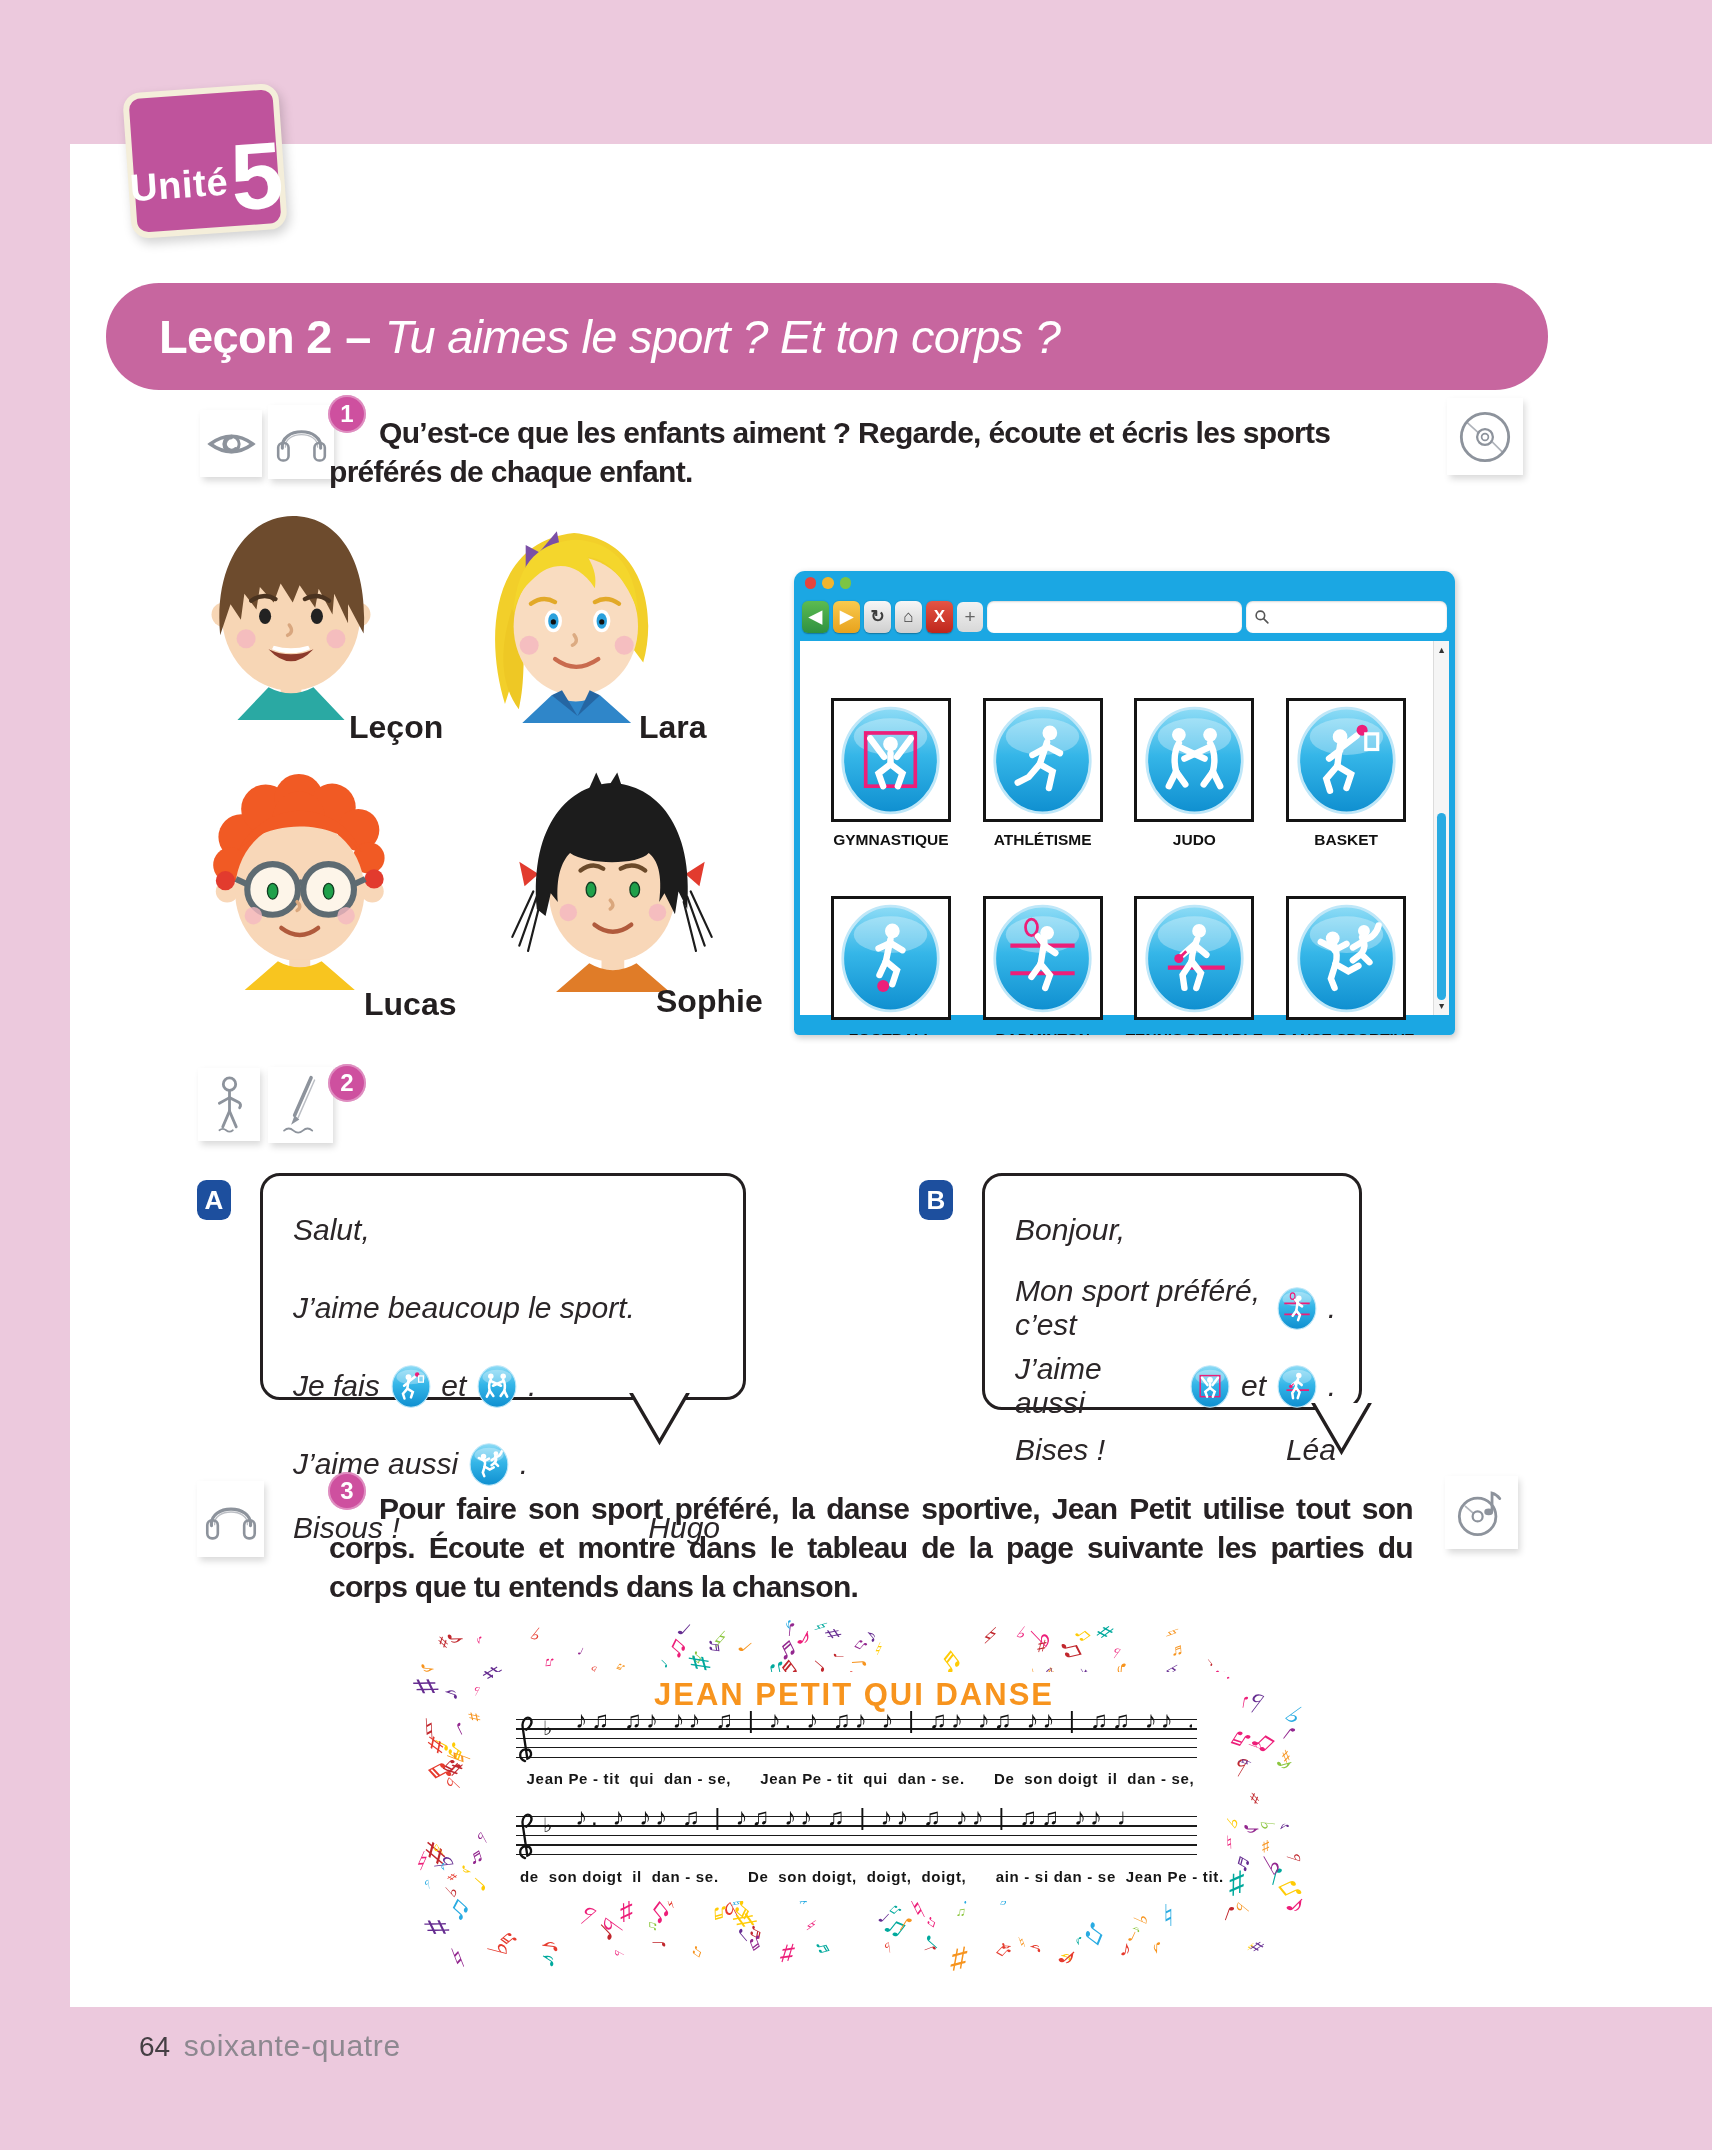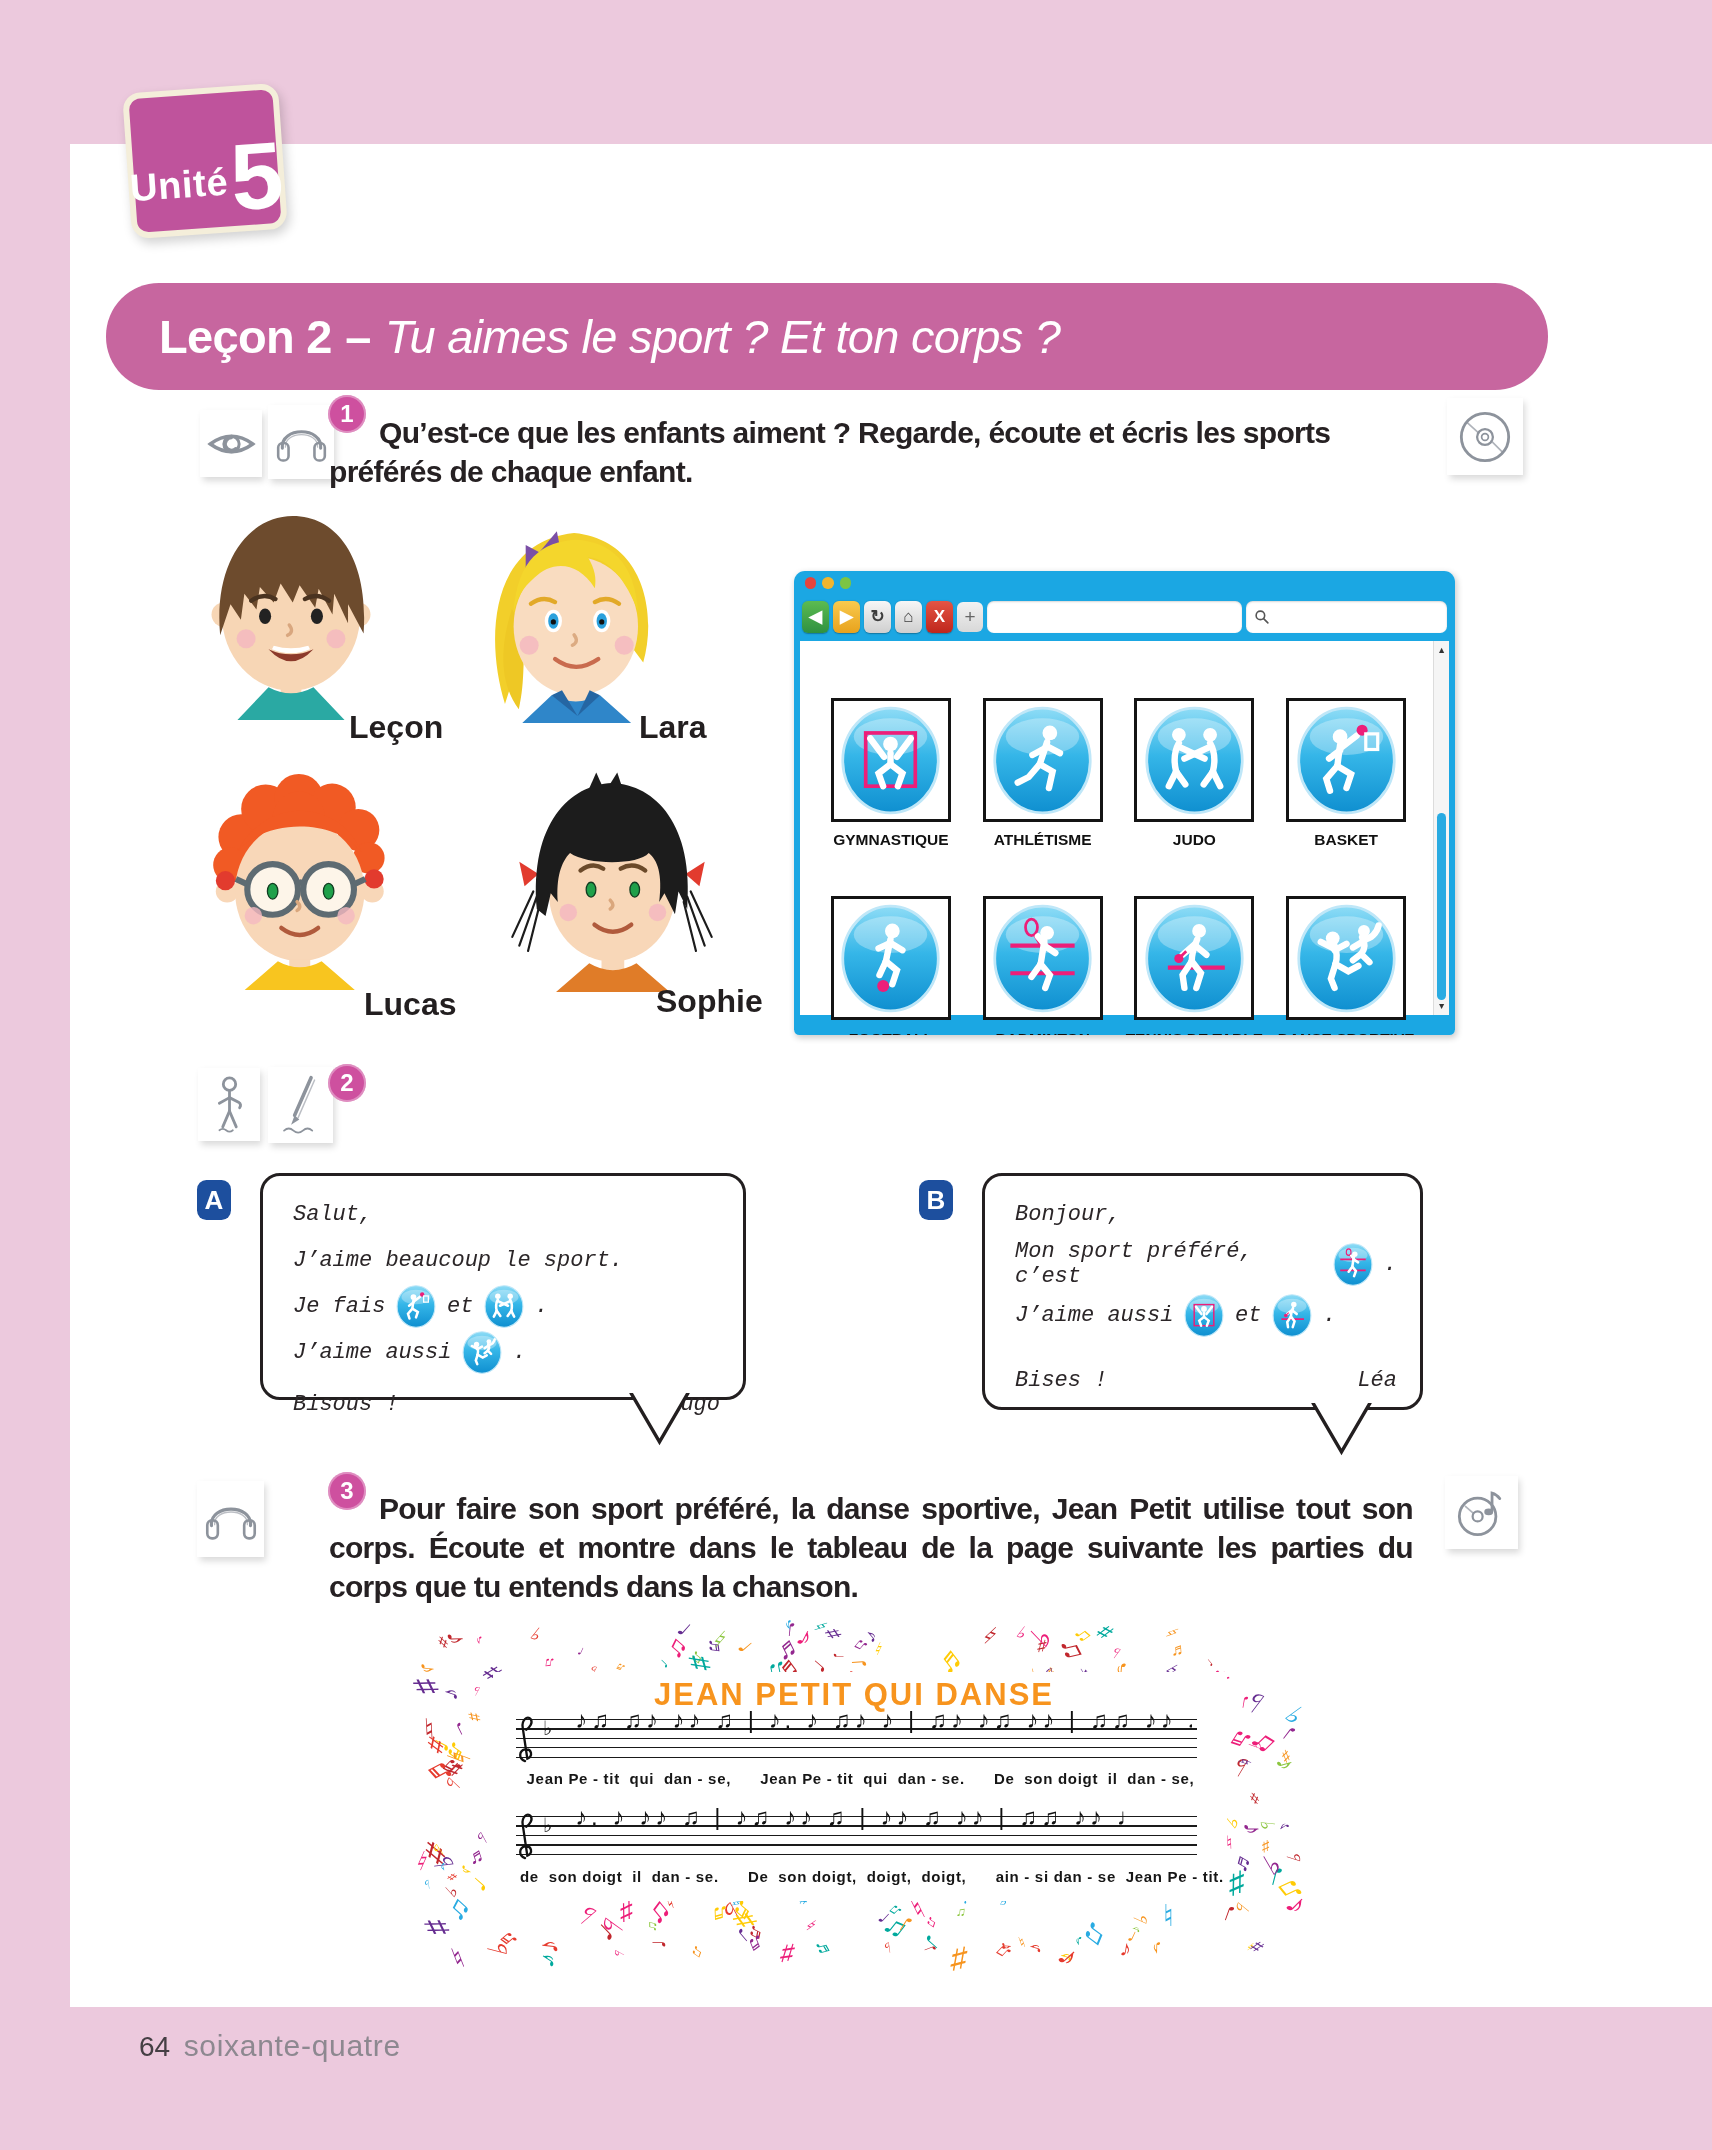--- a/index.html
+++ b/index.html
@@ -64,21 +64,21 @@
   .scrollbar{position:absolute;right:0;top:0;width:15px;height:100%;background:#f5f5f5;border-left:0.7px solid #dcdcdc;}
   .scroll-arrow{position:absolute;left:0;width:15px;text-align:center;font-size:8.8px;color:#333;}
   .scroll-thumb{position:absolute;left:2.7px;width:9.4px;top:46%;height:50%;background:#29abe2;border-radius:4.7px;}
   .b-bottom{height:20px;background:#1ba7e3;}
 
   
   .letter-badge{position:absolute;width:34px;height:40px;border-radius:9.4px;background:#1d4f9e;color:#fff;
       display:flex;align-items:center;justify-content:center;font-size:26px;font-weight:bold;}
   .bubble{position:absolute;background:#fff;border:3.4px solid #231f20;border-radius:20px;
       padding:15px 23px 12px 30px;box-sizing:border-box;display:flex;flex-direction:column;}
-  .bl{display:flex;align-items:center;gap:10.8px;font-size:22px;font-style:italic;min-height:42px;margin:2px 0;font-family:Liberation Mono, monospace;}
+  .bl{display:flex;align-items:center;gap:10.8px;font-size:30px;font-style:italic;min-height:42px;margin:18px 0;}
   .s-sm{width:40px;height:45px;flex:0 0 auto;}
   .sig-row{display:flex;justify-content:space-between;align-items:flex-end;margin-top:auto;}
   .tail{position:absolute;bottom:-49px;width:65px;height:53px;}
 
   
   .music{position:absolute;left:417px;top:1615px;width:885px;height:337px;}
   #notes-border{position:absolute;inset:0;z-index:1;pointer-events:none;}
   #notes-border span{position:absolute;line-height:1;}
   .music-inner{position:absolute;left:76px;top:57px;width:734px;height:229px;background:#fff;z-index:2;}
   .song-title{position:absolute;left:0;right:12px;top:5.4px;text-align:center;color:#f7941e;
@@ -545,21 +545,21 @@
       <span>Hugo</span>
     </div>
     <svg class="tail" style="left:364px" viewBox="0 0 96 78">
       <path d="M6,0 L48,72 L90,0" fill="#fff" stroke="#231f20" stroke-width="5" stroke-linecap="round"></path>
     </svg>
   </div>
 
   <div class="letter-badge" style="left:919px;top:1180px">
     <span>B</span>
   </div>
-  <div class="bubble" style="left:982px;top:1173px;width:441px;height:237px">
+  <div class="bubble" style="left:982px;top:1173px;width:380px;height:237px">
     <div class="bl">
         <span>Bonjour,</span>
       </div>
     <div class="bl">
       <span>Mon sport préféré, c’est</span>
       <svg class="s-sm" viewBox="0 0 60 66" width="40" height="45">
           <use href="#sport-badminton"></use>
         </svg>
       <span>.</span>
     </div>

